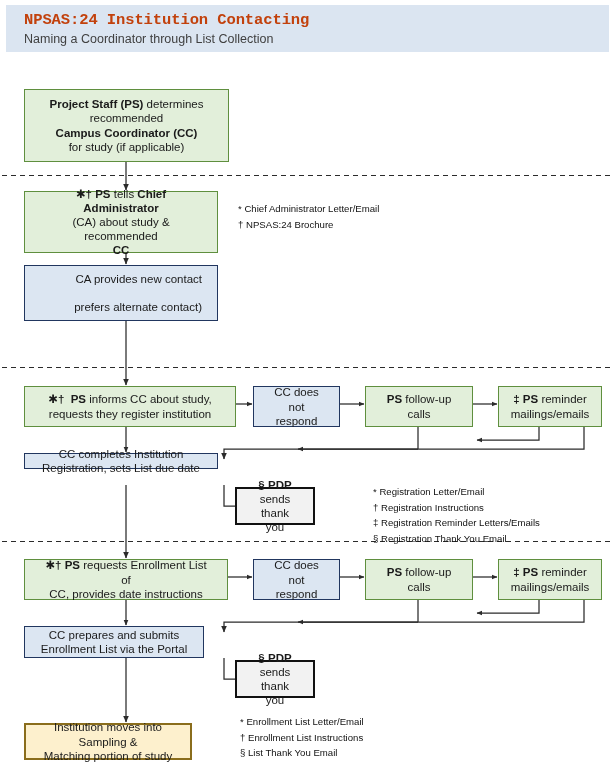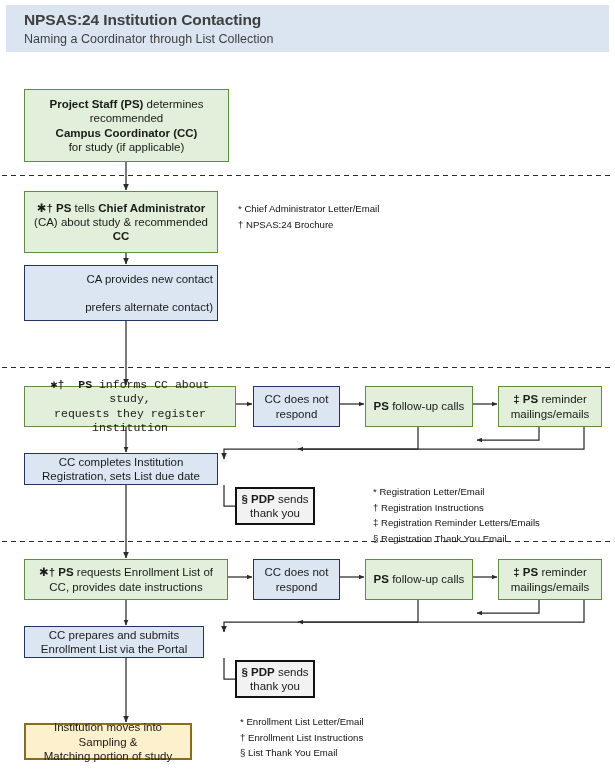--- a/index.html
+++ b/index.html
@@ -11,36 +11,37 @@
   #canvas{position:absolute;left:0;top:0;width:615px;height:779px;}
   svg.layer{position:absolute;left:0;top:0;width:615px;height:779px;pointer-events:none;}
 
   
   .header{
     position:absolute;left:6px;top:5px;width:603px;height:47px;
     background:#dbe5f1;
   }
   .header .title{
     position:absolute;left:18px;top:6px;
-    font-size:15.5px;font-weight:bold;letter-spacing:-0.1px;color:#404040;
+    font-size:15.5px;font-weight:bold;letter-spacing:-0.1px;color:#c2410c;
     white-space:nowrap;
+    font-family:Liberation Mono, monospace;
   }
   .header .subtitle{
     position:absolute;left:18px;top:27px;
     font-size:12.5px;color:#404040;white-space:nowrap;
   }
 
   
   .node{
     position:absolute;box-sizing:border-box;
     display:flex;align-items:center;justify-content:center;
     text-align:center;line-height:1.22;
     font-size:11.5px;
   }
-  .node .inner{padding:0 4px;width:100%;}
+  .node .inner{padding:0 15px;width:100%;}
   .node.green{background:#e2efda;border:1.6px solid #5f8f3e;}
   .node.blue{background:#dce6f2;border:1.8px solid #21365f;}
   .node.tan{background:#fdf0cd;border:2px solid #8a6d1c;}
   .node.grey{background:#f2f2f2;border:2px solid #111111;}
   b{font-weight:bold;}
 
   
   .notes{position:absolute;font-size:9.6px;line-height:1.62;color:#121212;white-space:nowrap;}
   .notes div{white-space:nowrap;}
 </style>
@@ -128,21 +129,21 @@
   </div>
 
   <div class="node blue" style="left:24px;top:265px;width:194px;height:56px;text-align:right;">
     <div class="inner">
       <span>CA provides new contact</span><br>
       <br>
       <span>prefers alternate contact)</span>
     </div>
   </div>
 
-  <div class="node green" style="left:24px;top:386px;width:212px;height:41px;font-family:Liberation Mono, monospace;">
+  <div class="node green" style="left:24px;top:386px;width:212px;height:41px;">
     <div class="inner">
       <span><b>✱†</b>&nbsp;&nbsp;<b>PS</b><span> informs CC about study,</span></span><br>
       <span>requests they register institution</span>
     </div>
   </div>
 
   <div class="node blue" style="left:253px;top:386px;width:87px;height:41px;">
     <div class="inner">
       <span>CC does not</span><br>
       <span>respond</span>
@@ -155,21 +156,21 @@
     </div>
   </div>
 
   <div class="node green" style="left:498px;top:386px;width:104px;height:41px;">
     <div class="inner">
       <span><b>‡</b>&nbsp;<b>PS</b><span> reminder</span></span><br>
       <span>mailings/emails</span>
     </div>
   </div>
 
-  <div class="node blue" style="left:24px;top:453px;width:194px;height:32px;">
+  <div class="node blue" style="left:24px;top:453px;width:194px;height:16px;">
     <div class="inner">
       <span>CC completes Institution</span><br>
       <span>Registration, sets List due date</span>
     </div>
   </div>
 
   <div class="node grey" style="left:235px;top:487px;width:80px;height:38px;">
     <div class="inner">
       <span><b>§</b>&nbsp;<b>PDP</b><span> sends</span></span><br>
       <span>thank you</span>

